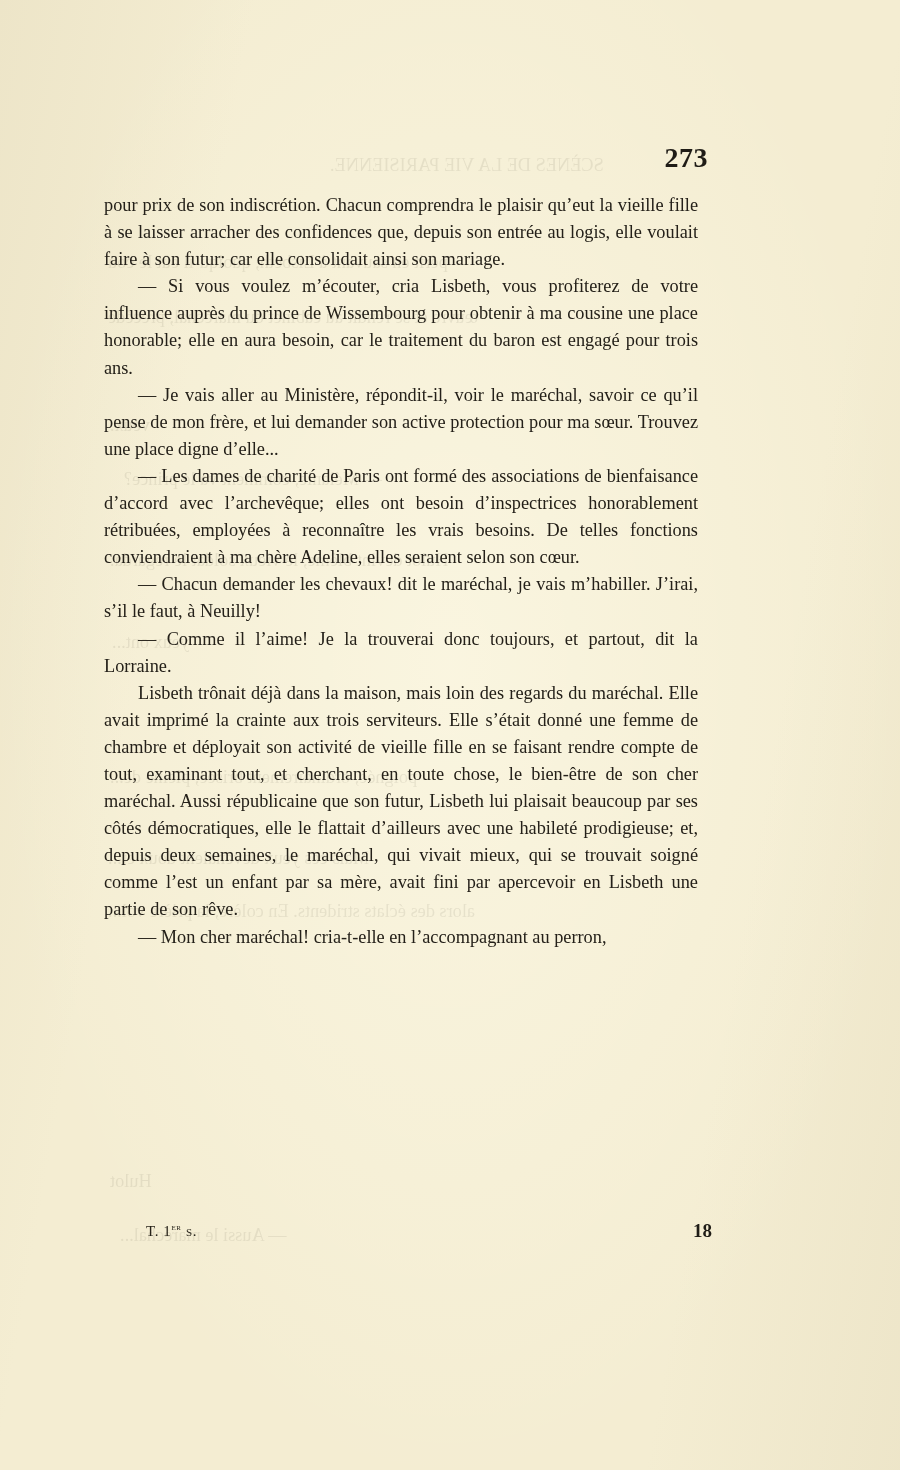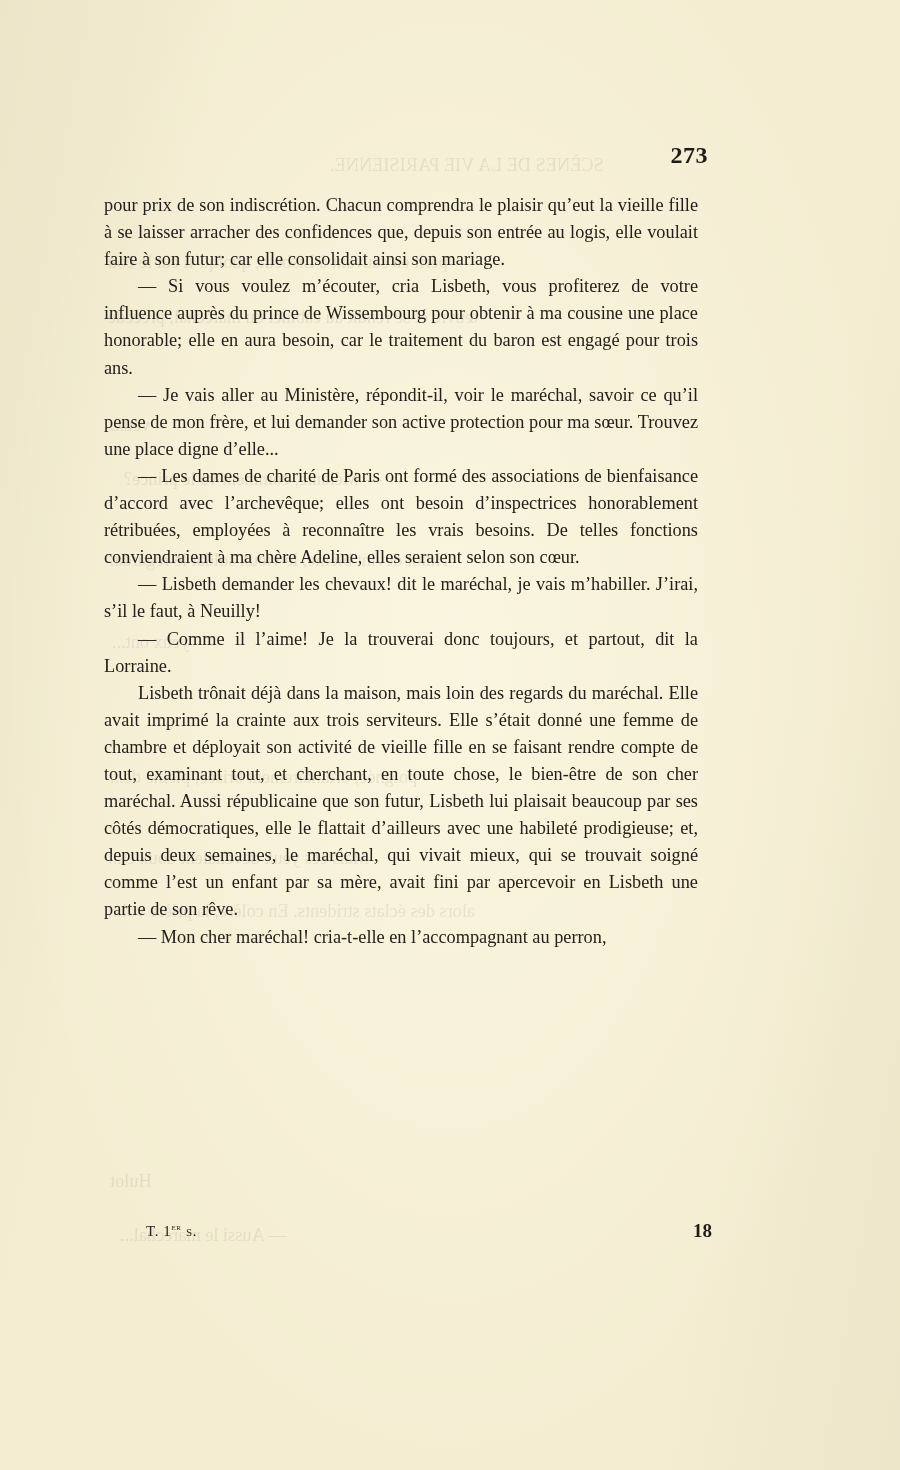--- a/index.html
+++ b/index.html
@@ -49,21 +49,21 @@
     font-size: 16.5px;
     letter-spacing: 0.9px;
     font-variant: small-caps;
     text-transform: uppercase;
     color: #262219;
   }
   .folio {
     position: absolute;
     right: -10px;
     top: -6px;
-    font-size: 24px;
+    font-size: 28px;
     font-weight: 700;
     letter-spacing: 0.5px;
     color: #1f1c16;
   }
   .body-text p {
     margin: 0;
     font-size: 18.3px;
     line-height: 27.1px;
     text-align: justify;
     text-justify: inter-word;
@@ -154,21 +154,21 @@
 
     <div class="head-line">
       <div class="folio">273</div>
     </div>
 
     <div class="body-text">
       <p class="first">pour prix de son indiscrétion. Chacun comprendra le plaisir qu’eut la vieille fille à se laisser arracher des confidences que, depuis son entrée au logis, elle voulait faire à son futur; car elle consolidait ainsi son mariage.</p>
       <p class="indent">— Si vous voulez m’écouter, cria Lisbeth, vous profiterez de votre influence auprès du prince de Wissembourg pour obtenir à ma cousine une place honorable; elle en aura besoin, car le traitement du baron est engagé pour trois ans.</p>
       <p class="indent">— Je vais aller au Ministère, répondit-il, voir le maréchal, savoir ce qu’il pense de mon frère, et lui demander son active protection pour ma sœur. Trouvez une place digne d’elle...</p>
       <p class="indent">— Les dames de charité de Paris ont formé des associations de bienfaisance d’accord avec l’archevêque; elles ont besoin d’inspectrices honorablement rétribuées, employées à reconnaître les vrais besoins. De telles fonctions conviendraient à ma chère Adeline, elles seraient selon son cœur.</p>
-      <p class="indent">— Lisbeth demander les chevaux! dit le maréchal, je vais m’habiller. J’irai, s’il le faut, à Neuilly!</p>
+      <p class="indent">— Chacun demander les chevaux! dit le maréchal, je vais m’habiller. J’irai, s’il le faut, à Neuilly!</p>
       <p class="indent">— Comme il l’aime! Je la trouverai donc toujours, et partout, dit la Lorraine.</p>
       <p class="indent">Lisbeth trônait déjà dans la maison, mais loin des regards du maréchal. Elle avait imprimé la crainte aux trois serviteurs. Elle s’était donné une femme de chambre et déployait son activité de vieille fille en se faisant rendre compte de tout, examinant tout, et cherchant, en toute chose, le bien-être de son cher maréchal. Aussi républicaine que son futur, Lisbeth lui plaisait beaucoup par ses côtés démocratiques, elle le flattait d’ailleurs avec une habileté prodigieuse; et, depuis deux semaines, le maréchal, qui vivait mieux, qui se trouvait soigné comme l’est un enfant par sa mère, avait fini par apercevoir en Lisbeth une partie de son rêve.</p>
       <p class="indent">— Mon cher maréchal! cria-t-elle en l’accompagnant au perron,</p>
     </div>
 
   </div>
 
   <div class="footer">
     <div class="sig-left"><span class="cap">T. 1</span><sup>er</sup><span> s.</span></div>
     <div class="sig-right">18</div>

